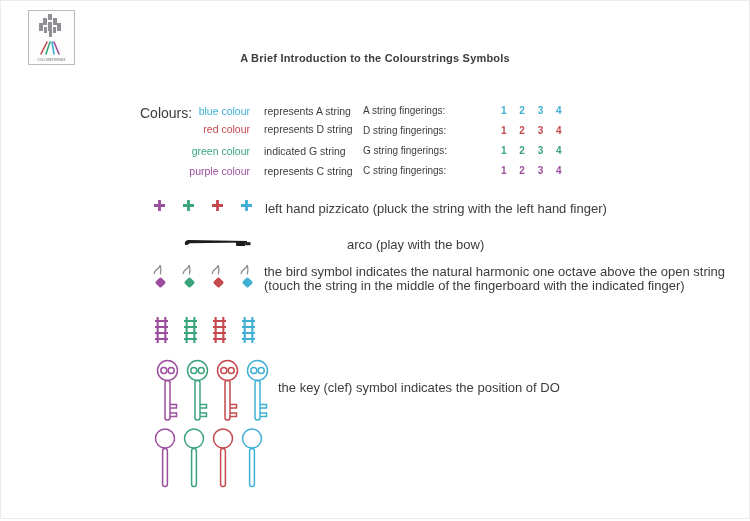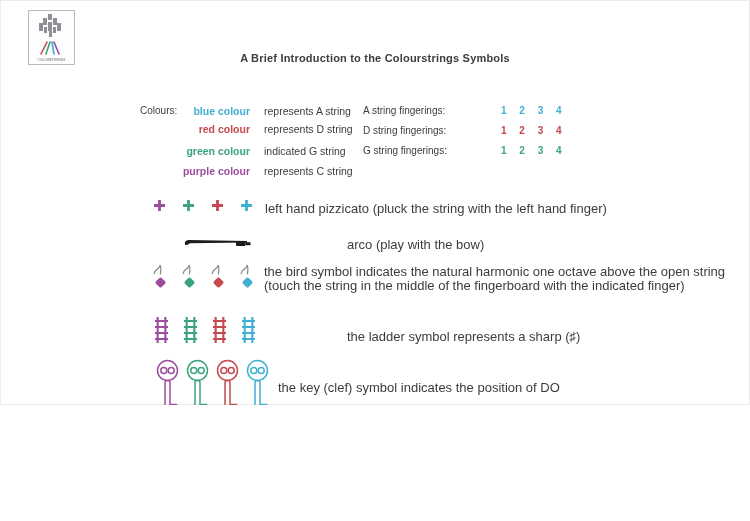--- a/index.html
+++ b/index.html
@@ -1,40 +1,40 @@
 <!DOCTYPE html>
 <html style="--blue: #3fb0d4; --red: #c5494e; --green: #3ba47c; --purple: #9c4e9e; --dark: #3c3c3c; --bow: #1c1c1c; --birdline: #8a8a8a;"><head>
 <meta charset="utf-8">
 <style>
   html,body{margin:0;padding:0;background:#fff;}
   .page{
     position:relative;
-    width:750px;height:405px;
+    width:750px;height:519px;
     background:#ffffff;
     font-family:"Liberation Sans", sans-serif;
     color:var(--dark,#3c3c3c);
     overflow:hidden;
     box-shadow: inset 0 0 0 1px #ececec;
   }
   
   .logo{
     position:absolute;left:28px;top:10px;width:47px;height:55px;
     border:1px solid #b9b9c1;background:#fdfdfd;box-sizing:border-box;
   }
   .logo svg{display:block;width:100%;height:100%;}
   
   .title{
     position:absolute;left:0;right:0;top:52px;margin:0;
     text-align:center;
     font-size:11px;font-weight:bold;letter-spacing:.2px;color:#3d3d3d;
   }
   
-  .colours-label{position:absolute;left:140px;top:105px;font-size:10px;}
+  .colours-label{position:absolute;left:140px;top:105px;font-size:14px;}
   .colour-row{position:absolute;left:134px;font-size:10.5px;white-space:nowrap;}
-  .cphrase{display:inline-block;width:116px;text-align:right;font-weight:bold;}
+  .cphrase{display:inline-block;width:116px;text-align:right;font-weight:normal;}
   .crest{margin-left:14px;}
   .fing-row{position:absolute;left:363px;font-size:10px;white-space:nowrap;}
   .flabel{display:inline-block;width:138px;}
   .fnums{font-weight:bold;word-spacing:10px;}
   
   .symrow{position:absolute;display:flex;align-items:center;}
   .cap{position:absolute;font-size:13px;color:var(--dark,#3c3c3c);white-space:nowrap;}
   .cap2{line-height:14px;}
   .cap3{line-height:15px;}
   .sym{display:inline-block;line-height:0;}
@@ -87,20 +87,23 @@
 
   <div class="fing-row" style="top:105px">
     <span class="flabel">A string fingerings:</span><span class="fnums" style="color: rgb(63, 176, 212);">1 2 3 4</span>
   </div>
   <div class="fing-row" style="top:125px">
     <span class="flabel">D string fingerings:</span><span class="fnums" style="color: rgb(197, 73, 78);">1 2 3 4</span>
   </div>
   <div class="fing-row" style="top:145px">
     <span class="flabel">G string fingerings:</span><span class="fnums" style="color: rgb(59, 164, 124);">1 2 3 4</span>
   </div>
+  <div class="fing-row" style="top:165px">
+    <span class="flabel">C string fingerings:</span><span class="fnums" style="color: rgb(156, 78, 158);">1 2 3 4</span>
+  </div>
 
   <div class="symrow" style="left:154px;top:200px;gap:18px">
     <span class="sym" style="color: rgb(156, 78, 158);">
         <svg width="11" height="11" viewBox="0 0 11 11">
           <path d="M4.1 0h2.8v4.1H11v2.8H6.9V11H4.1V6.9H0V4.1h4.1z" fill="currentColor"></path>
         </svg>
       </span>
     <span class="sym" style="color: rgb(59, 164, 124);">
         <svg width="11" height="11" viewBox="0 0 11 11">
           <path d="M4.1 0h2.8v4.1H11v2.8H6.9V11H4.1V6.9H0V4.1h4.1z" fill="currentColor"></path>
@@ -198,21 +201,20 @@
         <svg width="13" height="26" viewBox="0 0 13 26" fill="currentColor">
           <rect x="1.6" y="0" width="2.1" height="26"></rect>
           <rect x="9.3" y="0" width="2.1" height="26"></rect>
           <rect x="0" y="3" width="13" height="2"></rect>
           <rect x="0" y="9" width="13" height="2"></rect>
           <rect x="0" y="15" width="13" height="2"></rect>
           <rect x="0" y="21" width="13" height="2"></rect>
         </svg>
       </span>
   </div>
-  <div class="cap" style="left:347px;top:329px">the ladder symbol represents a sharp (♯)</div>
 
   <div class="symrow" style="left:154px;top:359px;gap:3px;align-items:flex-start">
     <span class="sym" style="color: rgb(156, 78, 158);">
         <svg width="27" height="63" viewBox="0 0 27 63" fill="none" stroke="currentColor" stroke-width="1.5">
           <circle cx="13.5" cy="11.5" r="10"></circle>
           <circle cx="9.8" cy="11.5" r="3"></circle>
           <circle cx="17.2" cy="11.5" r="3"></circle>
           <rect x="11" y="21.5" width="5" height="39.5" rx="2.2"></rect>
           <path d="M16 45.5 h6.5 v3.5 h-6.5"></path>
           <path d="M16 54 h6.5 v3.5 h-6.5"></path>

